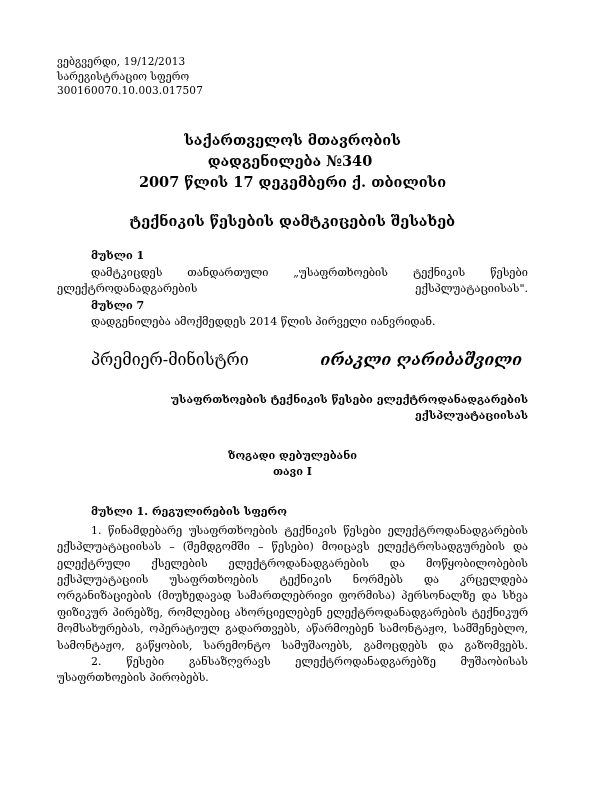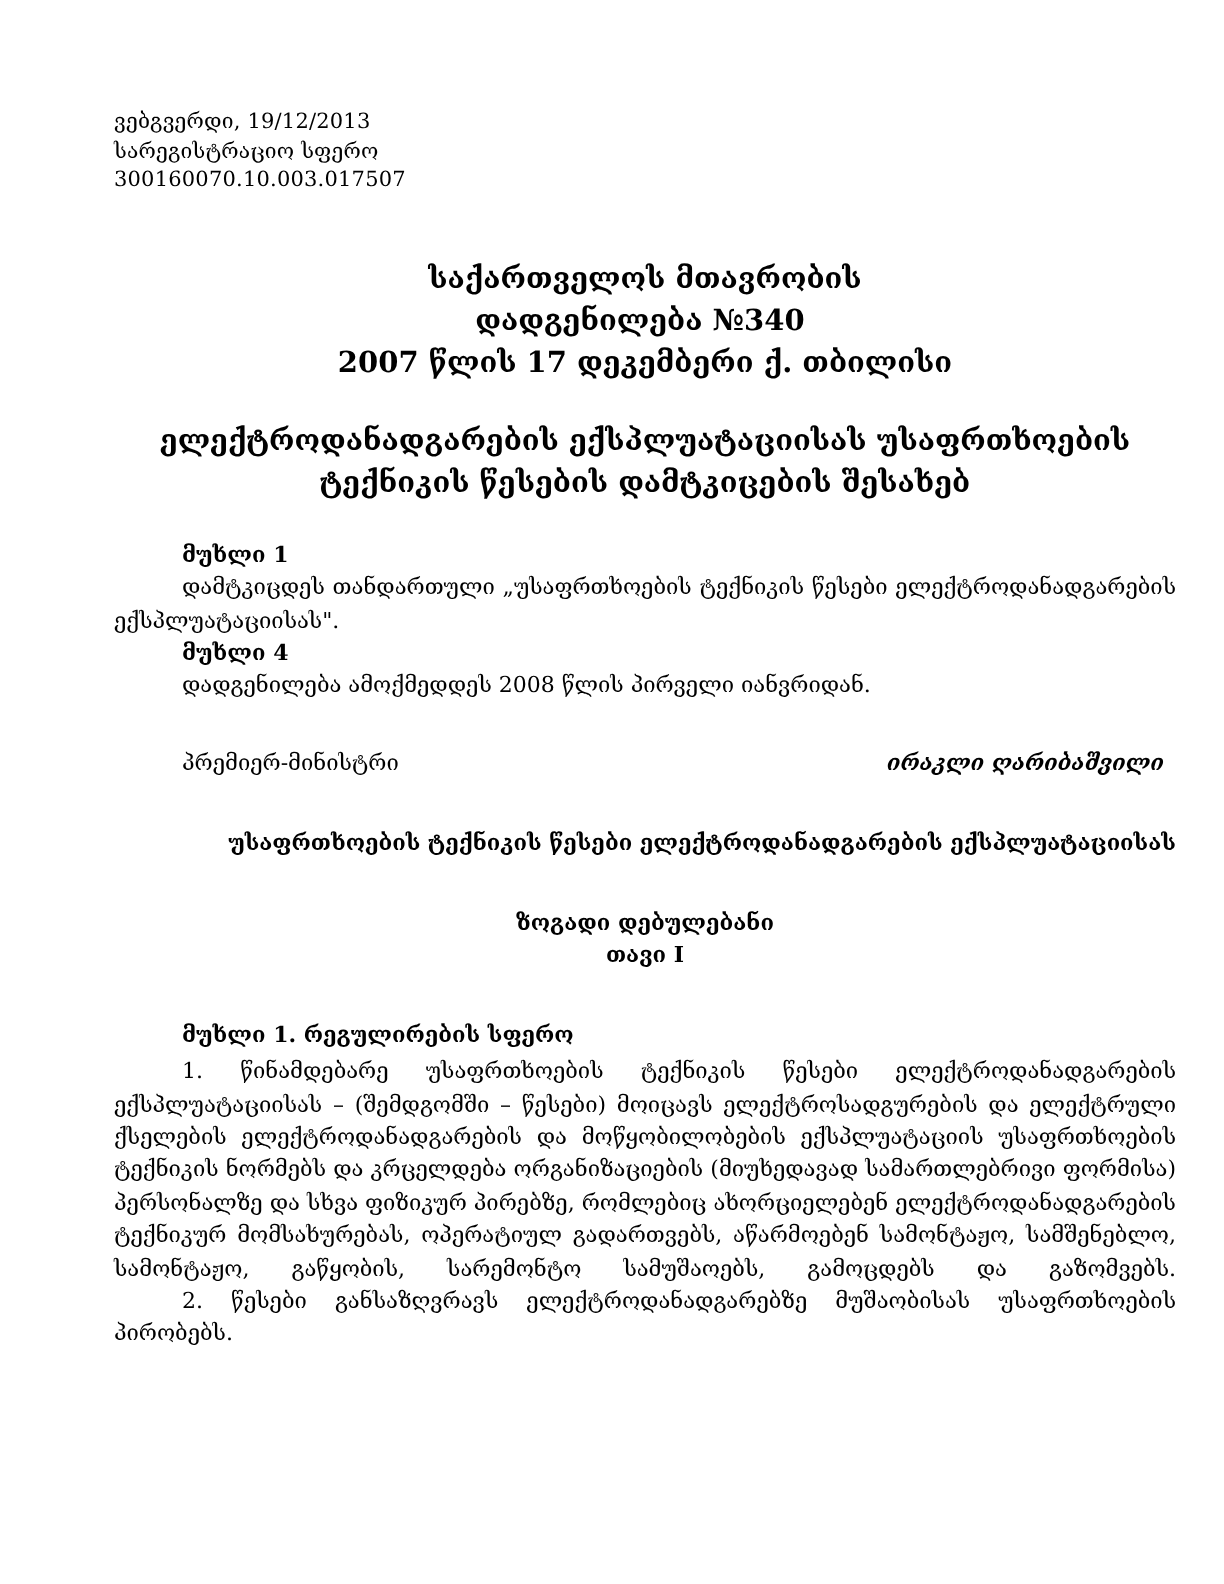--- a/index.html
+++ b/index.html
@@ -12,21 +12,21 @@
     height: 792px;
     font-family: "DejaVu Serif", "Liberation Serif", serif;
     color: #000000;
     overflow: hidden;
   }
   .page {
     position: relative;
     width: 612px;
     height: 792px;
     box-sizing: border-box;
-    padding: 54px 24px 40px 57px;
+    padding: 54px 84px 40px 57px;
   }
 
   
   .meta {
     font-size: 10.5px;
     line-height: 14.6px;
     letter-spacing: 0.1px;
   }
   .meta div { white-space: pre; }
 
@@ -68,21 +68,21 @@
   
   .stretch {
     text-align: justify;
     text-align-last: justify;
   }
 
   
   .sign-row {
     display: flex;
     justify-content: space-between;
-    font-size: 11px;
+    font-size: 16px;
     line-height: 16px;
     margin-top: 22px;
     padding-left: 34px;
     padding-right: 6px;
   }
   .sign-name {
     font-weight: bold;
     font-style: italic;
   }
 
@@ -123,32 +123,31 @@
     <div>300160070.10.003.017507</div>
   </div>
 
   <div class="title-block">
     <div class="tline">საქართველოს მთავრობის</div>
     <div class="tline">დადგენილება №340 </div>
     <div class="tline">2007 წლის 17 დეკემბერი ქ. თბილისი</div>
   </div>
 
   <div class="subject-block">
-    <div>ელექტროდანადგარების ექსპლუატაციისას უსაფრთხოების</div>
     <div>ტექნიკის წესების დამტკიცების შესახებ</div>
   </div>
 
   <div style="height:17px"></div>
 
 
   <div class="article-head">მუხლი 1</div>
   <p class="body-para stretch">დამტკიცდეს თანდართული „უსაფრთხოების ტექნიკის წესები ელექტროდანადგარების ექსპლუატაციისას".</p>
 
-  <div class="article-head">მუხლი 4</div>
-  <p class="body-para">დადგენილება ამოქმედდეს 2008 წლის პირველი იანვრიდან.</p>
+  <div class="article-head">მუხლი 7</div>
+  <p class="body-para">დადგენილება ამოქმედდეს 2014 წლის პირველი იანვრიდან.</p>
 
   <div class="sign-row">
     <span>პრემიერ-მინისტრი</span>
     <span class="sign-name">ირაკლი ღარიბაშვილი</span>
   </div>
 
   <div class="rules-title">უსაფრთხოების ტექნიკის წესები ელექტროდანადგარების ექსპლუატაციისას</div>
 
   <div class="chapter">
     <span class="cline">ზოგადი დებულებანი</span>

